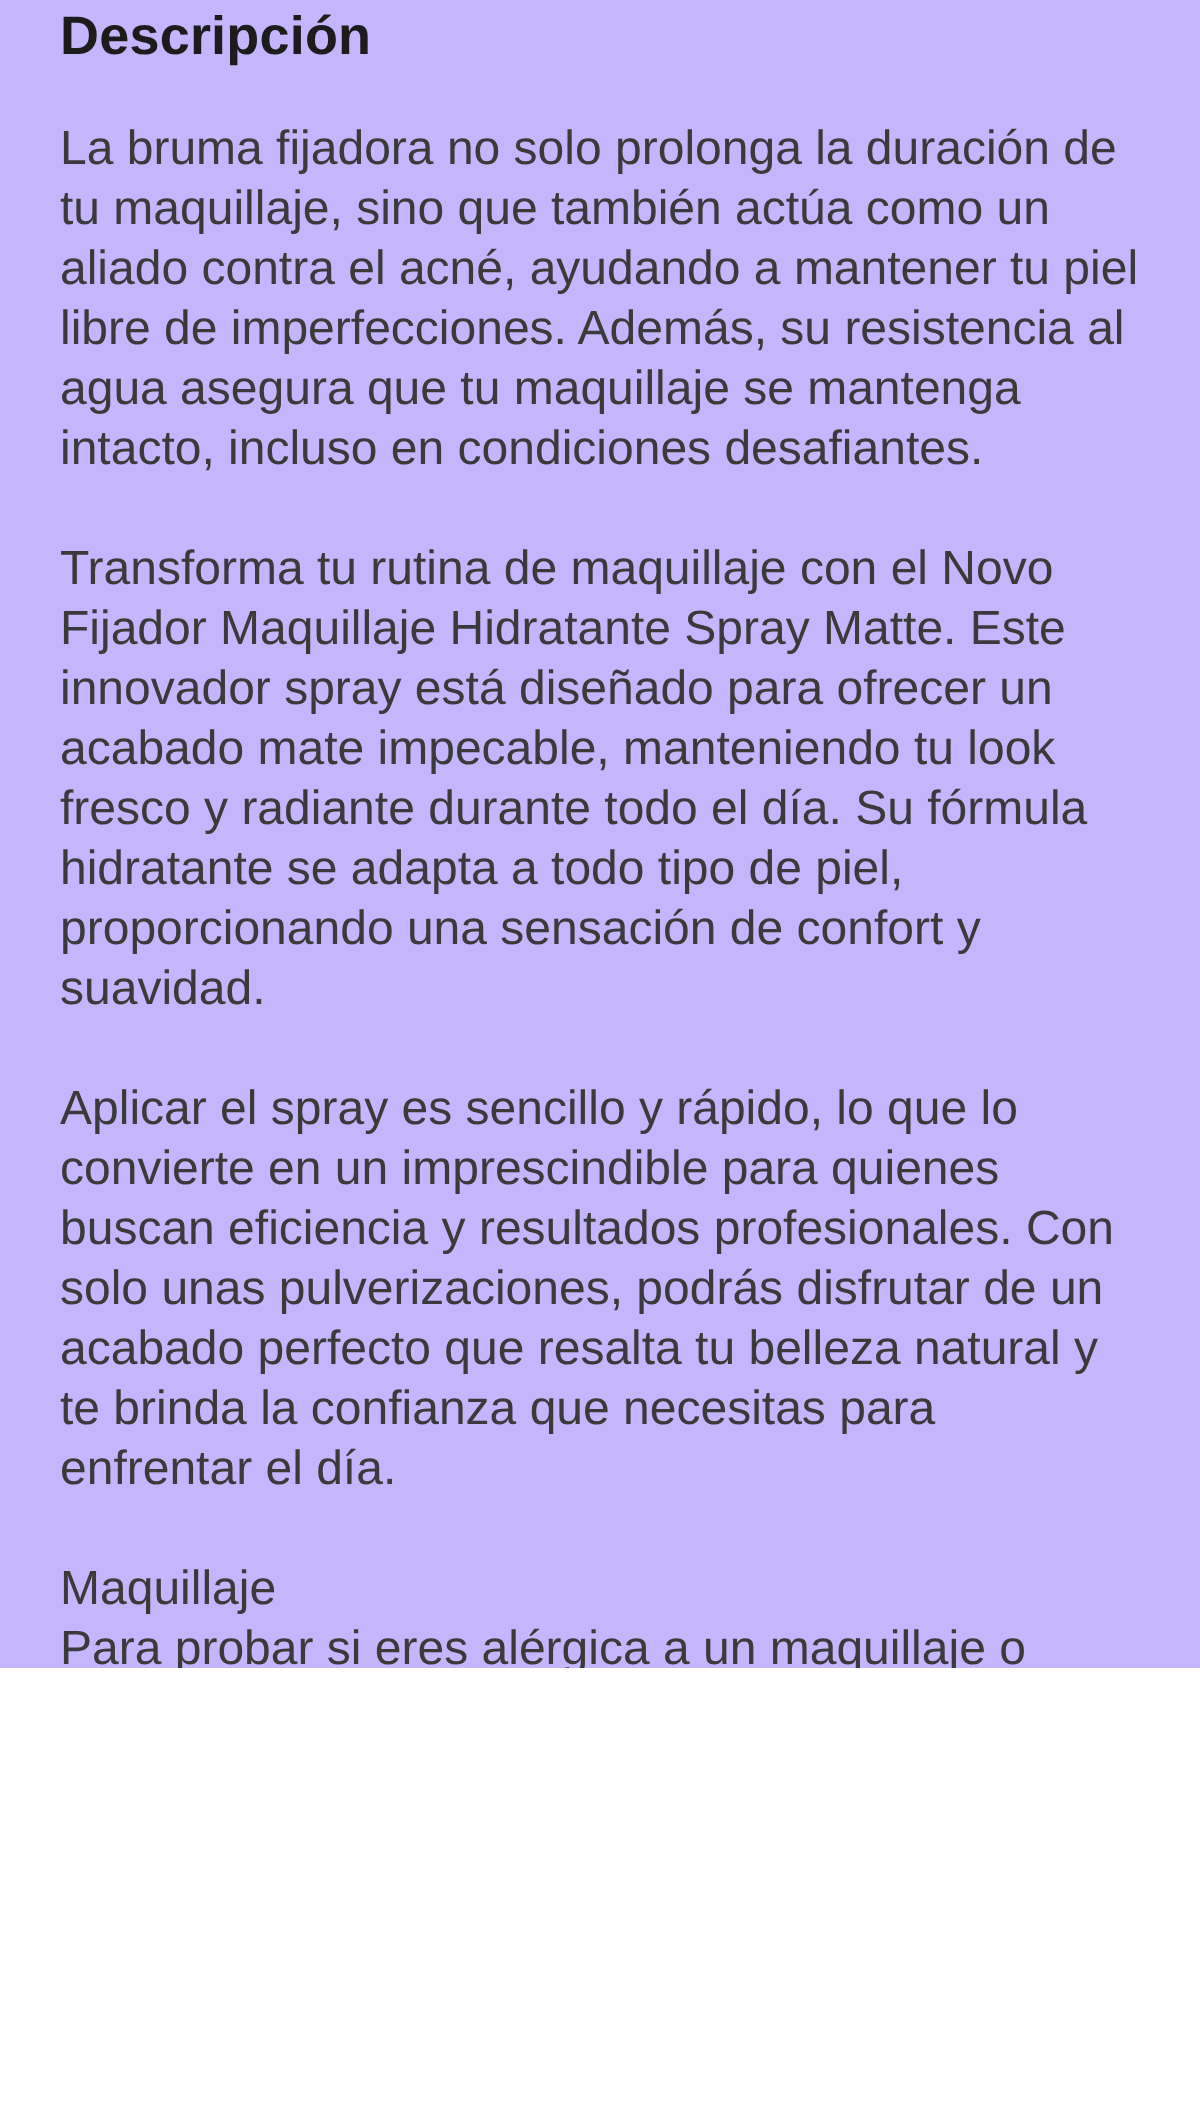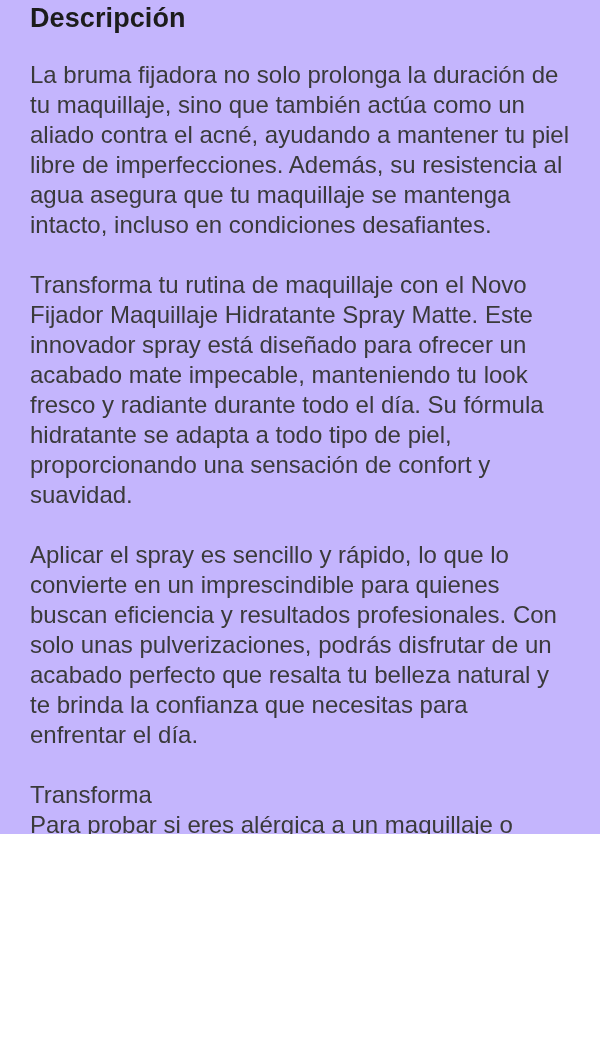--- a/index.html
+++ b/index.html
@@ -45,16 +45,16 @@
 <div class="page">
   <h2 class="section-title">Descripción</h2>
 
   <p class="body-text">La bruma fijadora no solo prolonga la duración de tu maquillaje, sino que también actúa como un aliado contra el acné, ayudando a mantener tu piel libre de imperfecciones. Además, su resistencia al agua asegura que tu maquillaje se mantenga intacto, incluso en condiciones desafiantes.</p>
 
   <p class="body-text">Transforma tu rutina de maquillaje con el Novo Fijador Maquillaje Hidratante Spray Matte. Este innovador spray está diseñado para ofrecer un acabado mate impecable, manteniendo tu look fresco y radiante durante todo el día. Su fórmula hidratante se adapta a todo tipo de piel, proporcionando una sensación de confort y suavidad.</p>
 
   <p class="body-text">Aplicar el spray es sencillo y rápido, lo que lo convierte en un imprescindible para quienes buscan eficiencia y resultados profesionales. Con solo unas pulverizaciones, podrás disfrutar de un acabado perfecto que resalta tu belleza natural y te brinda la confianza que necesitas para enfrentar el día.</p>
 
   <p class="body-text warning-block">
-    <span class="warning-label">Transforma</span>
+    <span class="warning-label">Maquillaje</span>
     <span>Para probar si eres alérgica a un maquillaje o cremas, aplica una pequeña cantidad en una zona discreta de la piel, como la parte interna de la muñeca o el antebrazo, y observa si hay alguna reacción durante 24 a 48 horas. Si no hay enrojecimiento, picazón, hinchazón u otras irritaciones, es probable que no seas alérgica.</span>
   </p>
 </div>
 
 </body></html>

